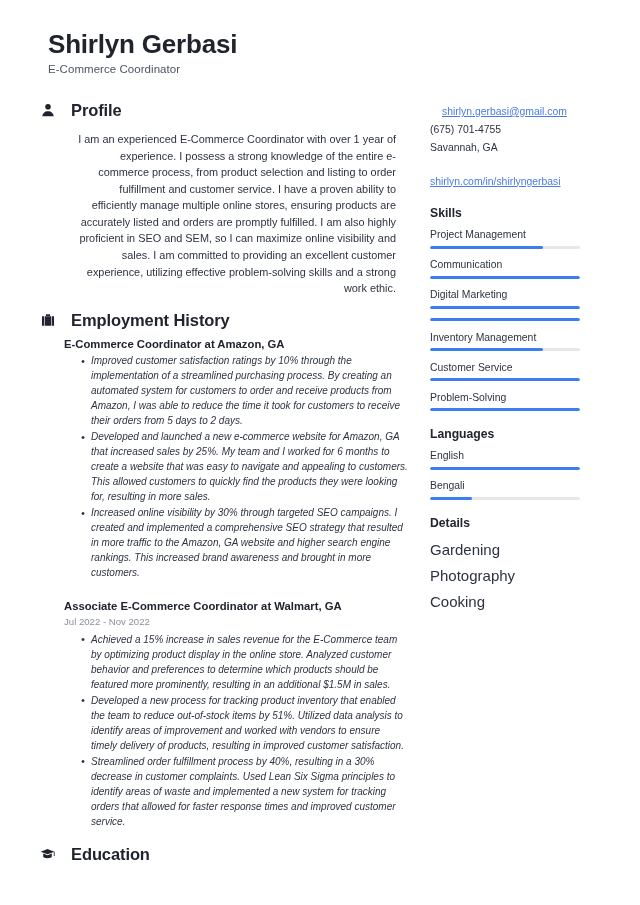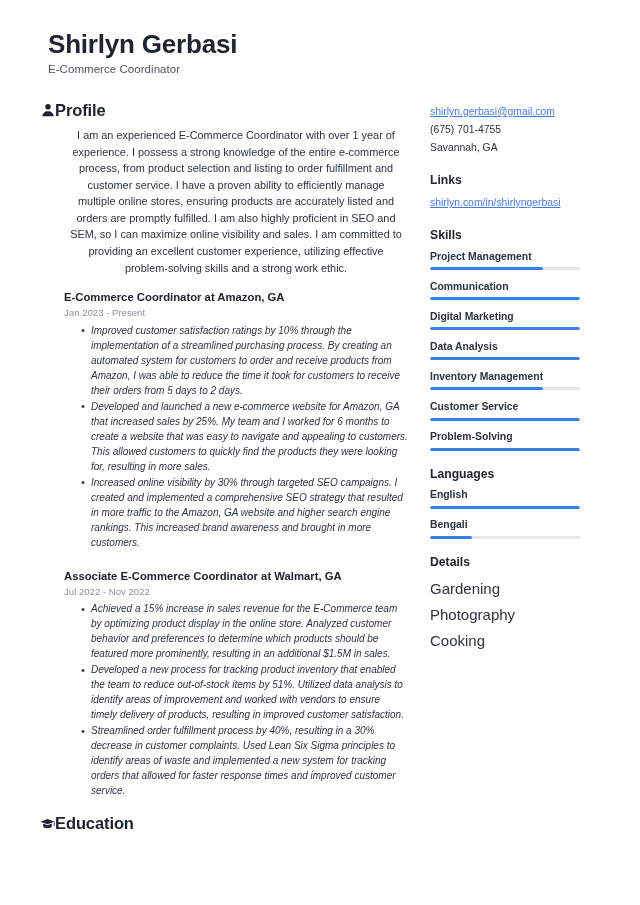--- a/index.html
+++ b/index.html
@@ -38,21 +38,21 @@
   
   .columns { display: flex; align-items: flex-start; }
   .col-main { width: 382px; flex: 0 0 382px; padding-right: 14px; }
   .col-side { width: 186px; flex: 0 0 186px; padding-top: 2px; padding-left: 8px; }
 
   
   .section { margin-bottom: 14px; }
   .section-head {
     display: flex;
     align-items: center;
-    gap: 0;
+    gap: 16px;
     margin-bottom: 8px;
   }
   .section-head .sec-icon {
     width: 15px; height: 15px;
     display: inline-flex;
     align-items: center;
     justify-content: center;
     color: #20242e;
     flex: 0 0 15px;
   }
@@ -62,22 +62,22 @@
     font-weight: bold;
     color: #20242e;
     letter-spacing: -0.1px;
     line-height: 1.1;
   }
   .section-body { padding-left: 24px; }
   .paragraph {
     font-size: 10.9px;
     line-height: 1.52;
     color: #2c3340;
-    margin: 4px;
-    text-align: center;
+    margin: 12px;
+    text-align: right;
   }
   
   .entry { margin-bottom: 19px; }
   .entry:last-child { margin-bottom: 0; }
   .entry-title {
     font-size: 11.3px;
     font-weight: bold;
     color: #20242e;
     line-height: 1.35;
     margin: 0 0 1px 0;
@@ -132,21 +132,20 @@
     display: block;
     word-break: break-word;
   }
   
   .bar-row { margin-bottom: 9.5px; }
   .bar-label {
     font-size: 10.4px;
     color: #2c3340;
     line-height: 1.35;
     margin-bottom: 3.5px;
-    font-weight: bold;
   }
   .bar-track {
     position: relative;
     height: 3px;
     width: 150px;
     background: #e6e7e9;
     border-radius: 2px;
     overflow: hidden;
   }
   .bar-fill {
@@ -184,25 +183,35 @@
             </svg>
           </span>
           <span class="section-title">Profile</span>
         </div>
         <div class="section-body">
           <p class="paragraph">I am an experienced E-Commerce Coordinator with over 1 year of experience. I possess a strong knowledge of the entire e-commerce process, from product selection and listing to order fulfillment and customer service. I have a proven ability to efficiently manage multiple online stores, ensuring products are accurately listed and orders are promptly fulfilled. I am also highly proficient in SEO and SEM, so I can maximize online visibility and sales. I am committed to providing an excellent customer experience, utilizing effective problem-solving skills and a strong work ethic.</p>
         </div>
       </div>
 
       <div class="section">
+        <div class="section-head">
+          <span class="sec-icon">
+            <svg width="14" height="14" viewBox="0 0 16 16" fill="#20242e">
+              <rect x="5.6" y="1.3" width="4.8" height="2" rx="0.5"></rect>
+              <rect x="1.1" y="3.6" width="2.6" height="11.1" rx="0.4"></rect>
+              <rect x="4.4" y="3.6" width="7.2" height="11.1" rx="0.4"></rect>
+              <rect x="12.3" y="3.6" width="2.6" height="11.1" rx="0.4"></rect>
+            </svg>
+          </span>
+          <span class="section-title">Employment History</span>
+        </div>
         <div class="section-body">
 
           <div class="entry">
             <div class="entry-title">E-Commerce Coordinator at Amazon, GA</div>
-            <div class="entry-date">Jan 2023 - Present</div>
             <ul class="bullets">
               <li>Improved customer satisfaction ratings by 10% through the implementation of a streamlined purchasing process. By creating an automated system for customers to order and receive products from Amazon, I was able to reduce the time it took for customers to receive their orders from 5 days to 2 days.</li>
               <li>Developed and launched a new e-commerce website for Amazon, GA that increased sales by 25%. My team and I worked for 6 months to create a website that was easy to navigate and appealing to customers. This allowed customers to quickly find the products they were looking for, resulting in more sales.</li>
               <li>Increased online visibility by 30% through targeted SEO campaigns. I created and implemented a comprehensive SEO strategy that resulted in more traffic to the Amazon, GA website and higher search engine rankings. This increased brand awareness and brought in more customers.</li>
             </ul>
           </div>
 
           <div class="entry">
             <div class="entry-title">Associate E-Commerce Coordinator at Walmart, GA</div>
             <div class="entry-date">Jul 2022 - Nov 2022</div>
@@ -228,27 +237,26 @@
           <span class="section-title">Education</span>
         </div>
 
       </div>
 
     </div>
 
     <div class="col-side">
 
       <div class="side-block">
-        <a class="side-link" href="#" style="color: rgb(74, 123, 227);">shirlyn.gerbasi@gmail.com</a>
+        <a class="side-link" href="#" style="color: rgb(74, 123, 227); margin-left: 12px;">shirlyn.gerbasi@gmail.com</a>
         <div class="side-line">(675) 701-4755</div>
         <div class="side-line">Savannah, GA</div>
       </div>
 
       <div class="side-block">
-        <div class="side-title">Links</div>
         <a class="side-link" href="#" style="color: rgb(74, 123, 227);">shirlyn.com/in/shirlyngerbasi</a>
       </div>
 
       <div class="side-block">
         <div class="side-title">Skills</div>
 
         <div class="bar-row">
           <div class="bar-label">Project Management</div>
           <div class="bar-track">
             <div class="bar-fill" style="width: 75%; background: rgb(59, 126, 240);"></div>
@@ -260,21 +268,20 @@
             <div class="bar-fill" style="width: 100%; background: rgb(59, 126, 240);"></div>
           </div>
         </div>
         <div class="bar-row">
           <div class="bar-label">Digital Marketing</div>
           <div class="bar-track">
             <div class="bar-fill" style="width: 100%; background: rgb(59, 126, 240);"></div>
           </div>
         </div>
         <div class="bar-row">
-          <div class="bar-label">Data Analysis</div>
           <div class="bar-track">
             <div class="bar-fill" style="width: 100%; background: rgb(59, 126, 240);"></div>
           </div>
         </div>
         <div class="bar-row">
           <div class="bar-label">Inventory Management</div>
           <div class="bar-track">
             <div class="bar-fill" style="width: 75%; background: rgb(59, 126, 240);"></div>
           </div>
         </div>

